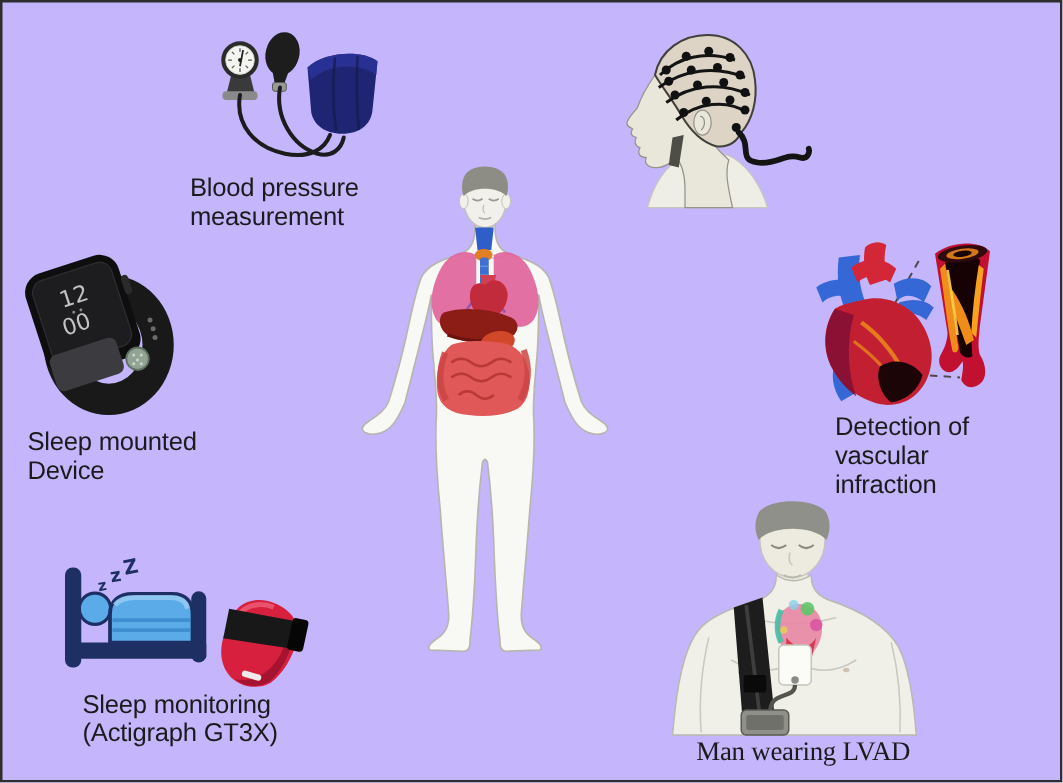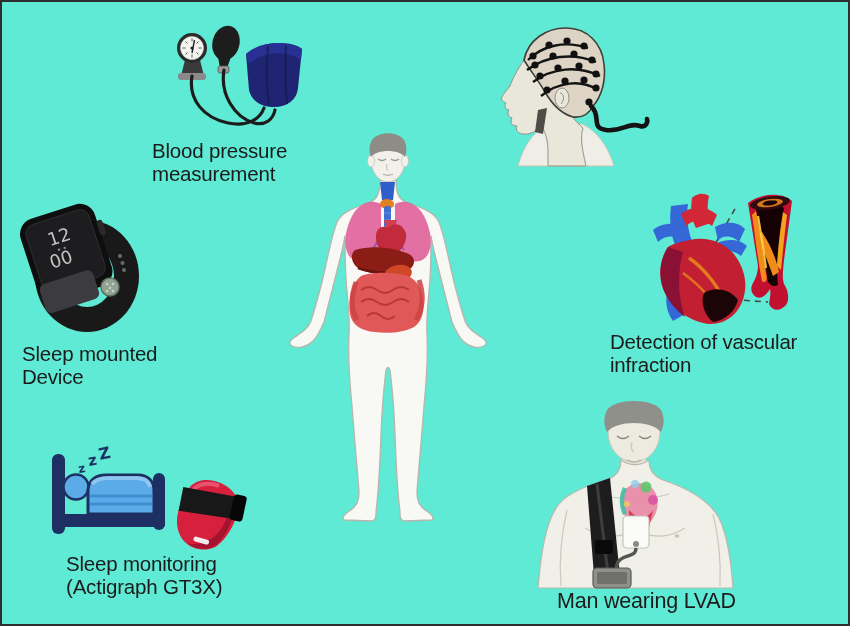--- a/index.html
+++ b/index.html
@@ -1,17 +1,17 @@
 <!DOCTYPE html>
 <html><head>
 <meta charset="utf-8">
 <style>
   html,body{margin:0;padding:0;background:#ffffff;}
   #figure{
-    position:relative;width:850px;height:626px;background:#5eead4;
+    position:relative;width:850px;height:626px;background:#c4b5fd;
     border:2px solid #2e2e2e;box-sizing:border-box;overflow:hidden;
     font-family:"Liberation Sans",sans-serif;
   }
   .abs{position:absolute;}
   .label{
     font-family:"Liberation Sans",sans-serif;
     font-size:20.5px;line-height:23px;color:#1b1b1b;
     white-space:pre-line;letter-spacing:-0.2px;
   }
   .label-lg{font-size:21.5px;}
@@ -151,21 +151,21 @@
       <path d="M121,19 C131,11 142,11 149,18 L143,66 C142,78 142,88 143,95 C139,97 136,96 133,92 C132,84 130,74 129,64 Z" fill="#160205"></path>
       <path d="M121,21 C125,42 128,62 131,84 C133,90 130,94 127,91 C123,72 120,44 117,25 Z" fill="#f08c1a"></path>
       <path d="M148,22 C145,40 143,58 142,76 L146,80 C148,60 150,40 152,25 Z" fill="#f6a21e"></path>
       <path d="M127,42 C135,54 141,68 144,82 L138,86 C133,72 127,56 122,46 Z" fill="#f08c1a"></path>
       <path d="M123,26 C126,44 129,62 131,78" stroke="#ffd04a" stroke-width="2.2" fill="none" opacity="0.9"></path>
       <ellipse cx="135" cy="13" rx="20" ry="6.5" fill="#310a10" transform="rotate(-8 135 13)"></ellipse>
       <ellipse cx="135" cy="13" rx="13" ry="4" fill="#f08c1a" opacity="0.85" transform="rotate(-8 135 13)"></ellipse>
       <ellipse cx="135" cy="13" rx="7.5" ry="2.4" fill="#1a0305" transform="rotate(-8 135 13)"></ellipse>
     </g>
   </svg>
-  <div class="abs label" style="left:608px;top:328px;">Detection of vascular
+  <div class="abs label" style="left:666px;top:328px;">Detection of vascular
 infraction</div>
 
   <svg class="abs" style="left:40px;top:433px;" width="215" height="135" viewBox="0 0 215 135">
     <g fill="#1e2f63" font-weight="bold">
       <text x="37" y="38" font-size="12" transform="rotate(-10 37 38)">z</text>
       <text x="47" y="31" font-size="15" transform="rotate(-10 47 31)">z</text>
       <text x="58" y="25" font-size="16" transform="rotate(-12 58 25)">Z</text>
     </g>
     <g fill="#1e2f63">
       <rect x="10" y="19" width="13" height="80" rx="6"></rect>
@@ -228,21 +228,21 @@
       <path d="M50,94 L73,86 L84,194 L58,196 Z" fill="#1d1d1d"></path>
       <path d="M60,92 L72,190" stroke="#3e3e3e" stroke-width="3" fill="none"></path>
       <rect x="58" y="148" width="18" height="14" rx="2" fill="#0a0a0a"></rect>
     </g>
     <path d="M99,156 C99,166 86,162 81,170 C77,177 80,184 79,192" stroke="#55554f" stroke-width="3.4" fill="none"></path>
     <g>
       <rect x="56" y="176" width="38" height="20" rx="4" fill="#90908a" stroke="#5a5a54" stroke-width="1.2"></rect>
       <rect x="60" y="180" width="30" height="12" rx="2" fill="#70706a"></rect>
     </g>
   </svg>
-  <div class="abs label label-lg" style="left:555px;top:588px;white-space:nowrap;">Man wearing LVAD</div>
+  <div class="abs label label-lg" style="left:555px;top:588px;white-space:nowrap;font-family:Liberation Serif, serif;">Man wearing LVAD</div>
 
   <svg class="abs" style="left:283px;top:122px;" width="210" height="400" viewBox="0 0 210 400">
     <path d="M95,56 C95,68 93,75 84,79 C68,84 57,88 52,98 C47,111 44,127 40,145 C36,163 31,181 26,197 C23,205 16,209 10,213 C5,216 3,220 7,222 C13,225 22,223 28,217 C33,212 36,205 39,198 C44,179 49,159 54,139 C57,127 59,118 60,112 C60,131 60,150 62,167 C63,181 65,197 64,211 C63,232 64,252 67,282 C70,322 73,352 74,368 C74,378 71,383 63,388 Q56,393 59,396 L86,397 Q91,397 91,390 L91,388 C93,372 95,340 96,310 C97,284 99,262 101,246 Q103,241 105,246 C107,262 109,284 110,310 C111,340 113,372 115,388 L115,390 Q115,397 120,397 L147,396 Q150,393 143,388 C135,383 132,378 132,368 C133,352 136,322 139,282 C142,252 143,232 142,211 C141,197 143,181 144,167 C146,150 146,131 146,112 C147,118 149,127 152,139 C157,159 162,179 167,198 C170,205 173,212 178,217 C184,223 193,225 199,222 C203,220 201,216 196,213 C190,209 183,205 180,197 C175,181 170,163 166,145 C162,127 159,111 154,98 C149,88 138,84 122,79 C113,75 111,68 111,56 Q103,60 95,56 Z" fill="#f8f8f4" stroke="#b6b6ad" stroke-width="1.3" stroke-linejoin="round"></path>
     <path d="M84,79 C92,84 114,84 122,79" stroke="#c3c3b9" stroke-width="1" fill="none"></path>
     <ellipse cx="103" cy="36" rx="17" ry="22" fill="#f1f0ea" stroke="#c3c3b9" stroke-width="1"></ellipse>
     <ellipse cx="86" cy="37" rx="3.5" ry="6" fill="#f1f0ea" stroke="#c3c3b9" stroke-width="0.8"></ellipse>
     <ellipse cx="120" cy="37" rx="3.5" ry="6" fill="#f1f0ea" stroke="#c3c3b9" stroke-width="0.8"></ellipse>
     <path d="M87,16 C93,7 113,7 119,16 C122,21 122,28 120,33 C114,25 92,25 86,33 C84,28 84,21 87,16 Z" fill="#8d8d85"></path>
     <g stroke="#9a9a90" stroke-width="1.3" fill="none">
       <path d="M93,35 q4,3 8,0"></path>

